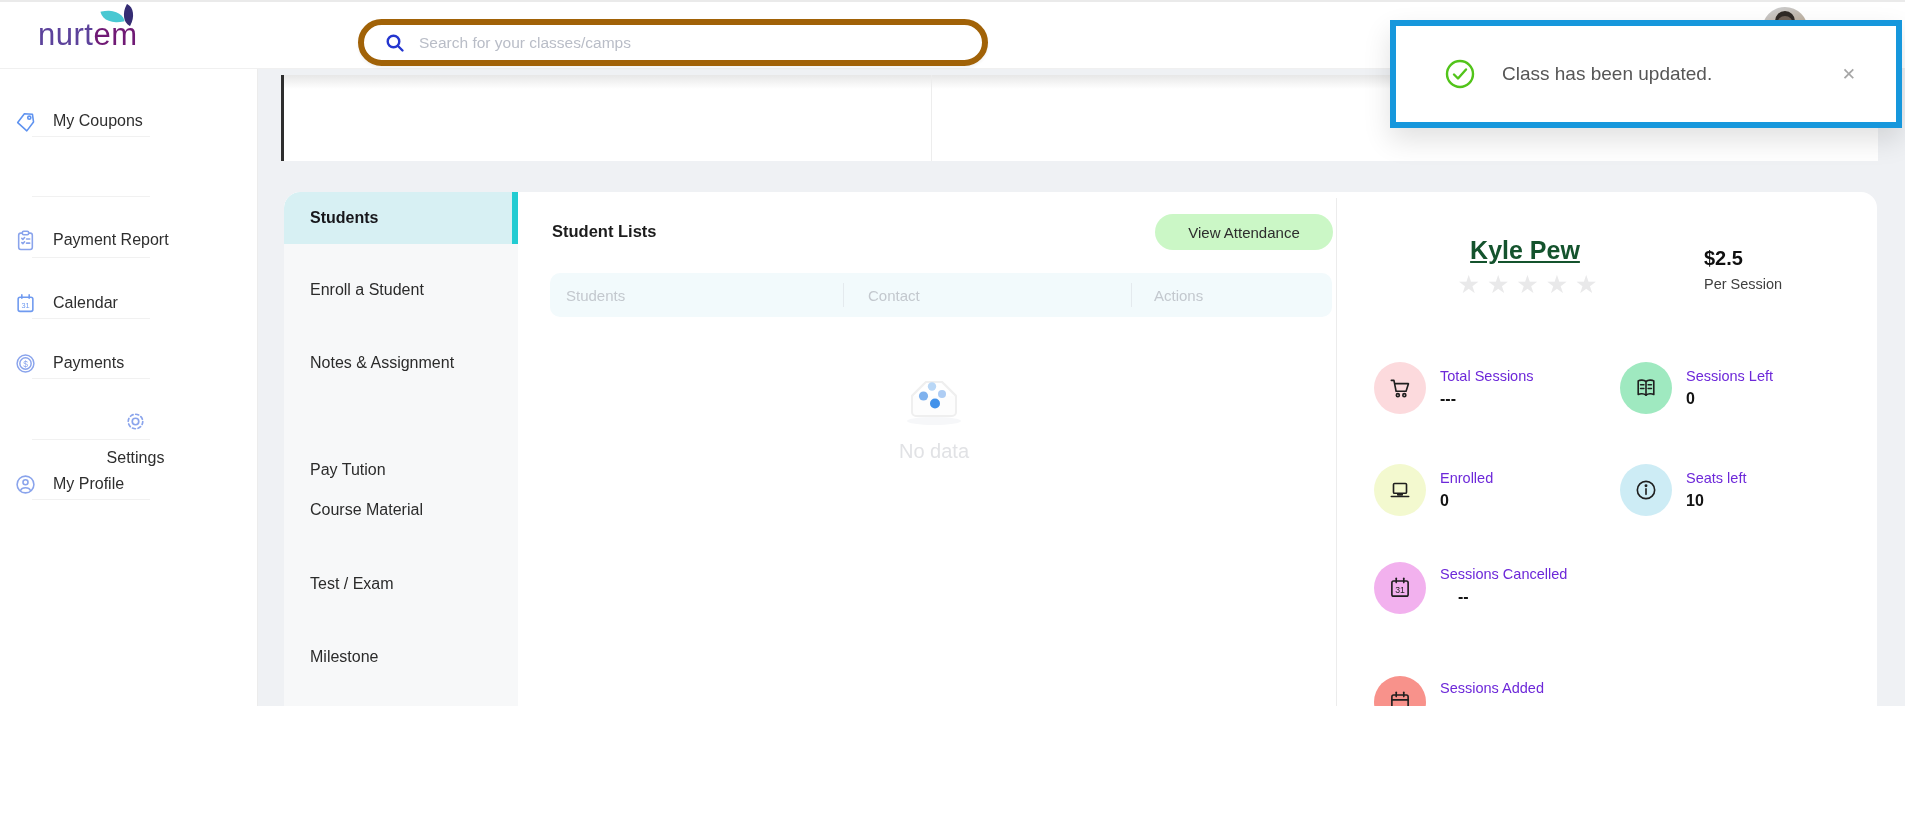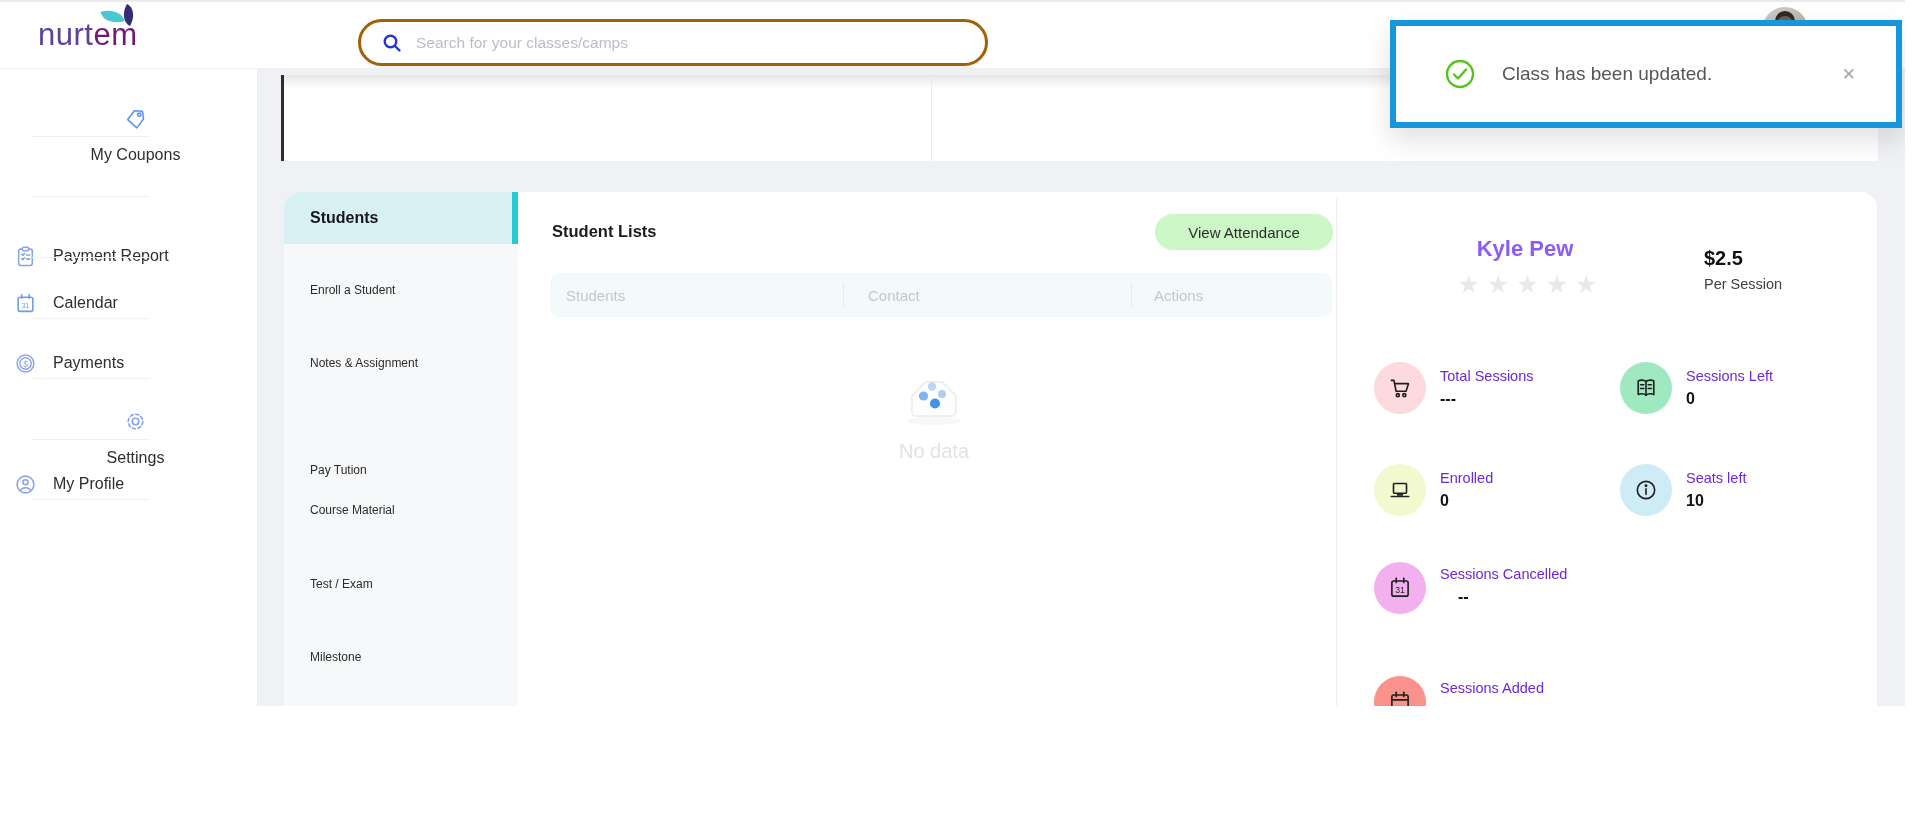--- a/index.html
+++ b/index.html
@@ -13,21 +13,21 @@
     background:#fff; border-top:2px solid #eaeaea; box-shadow:0 1px 0 #f0f0f0; z-index:5; }
   .logo { position:absolute; left:38px; top:16px; font-size:31px; font-weight:500;
     letter-spacing:.5px; line-height:34px; }
   .logo .p1 { color:#5c429b; }
   .logo .p2 { color:#701a75;text-align:center; }
   .leaf1 { position:absolute; left:64px; top:-9px; width:21px; height:15px;
     background:#49c8d2; border-radius:0 95% 0 95%; transform:rotate(-14deg); }
   .leaf2 { position:absolute; left:84px; top:-12px; width:13px; height:18px;
     background:#352c73; border-radius:0 95% 0 95%; transform:rotate(28deg); }
   .search { position:absolute; left:358px; top:17px; width:630px; height:47px;
-    border:3px solid #a16207; border-radius:24px; background:#fff;
+    border:6px solid #a16207; border-radius:24px; background:#fff;
     display:flex; align-items:center; gap:13px; padding:0 20px;
     box-shadow:0 2px 3px rgba(0,0,0,.05); }
   .search input { border:none; outline:none; flex:1; font-size:15.5px; color:#333;
     font-family:"Liberation Sans", sans-serif; background:transparent; }
   .search input::placeholder { color:#b9bdc7; }
   .avatar { position:absolute; left:1762px; top:5px; width:46px; height:46px;
     border-radius:50%; overflow:hidden;
     background:linear-gradient(160deg,#cfd3d8 0%,#b9a995 55%,#8f7f6d 100%); }
   .avatar svg { display:block; }
 
@@ -59,21 +59,21 @@
 
   
   .main-card { position:absolute; left:284px; top:192px; width:1593px; height:514px;
     background:#fff; border-radius:16px 16px 0 0; overflow:hidden; z-index:1; }
   .tab-rail { position:absolute; left:0; top:0; width:234px; height:514px;
     background:#f7f8f9; border-radius:16px 0 0 0; }
   .tab-active { position:absolute; left:0; top:0; width:234px; height:52px;
     background:#d7f0f3; border-right:6px solid #22ccd2; border-radius:16px 0 0 0;
     display:flex; align-items:center; padding-left:26px;
     font-weight:bold; font-size:16px; color:#17171b; cursor:pointer; }
-  .tab-item { position:absolute; left:26px; font-size:12px; color:#2b2b2b;
+  .tab-item { position:absolute; left:26px; font-size:16px; color:#2b2b2b;
     line-height:20px; cursor:pointer; }
   .t1{top:88px;} .t2{top:161px;} .t3{top:235px;margin-top:33px;} .t4{top:308px;} .t5{top:382px;} .t6{top:455px;}
 
   .panel-title { position:absolute; left:268px; top:30px; font-size:16.5px;
     font-weight:bold; color:#1c1c1c; }
   .btn-attendance { position:absolute; left:871px; top:22px; width:178px; height:36px;
     background:#cbf7c6; border:none; border-radius:18px; font-size:15px; color:#2d2d2d;
     font-family:"Liberation Sans", sans-serif; cursor:pointer; }
   .thead { position:absolute; left:266px; top:81px; width:782px; height:44px;
     background:#f2fafc; border-radius:10px; font-size:15px; color:#c3c8ce; }
@@ -83,21 +83,21 @@
   .sep1 { left:293px; } .sep2 { left:581px; }
   .empty-box { position:absolute; left:618px; top:182px; }
   .empty-text { position:absolute; left:568px; top:248px; width:164px; text-align:center;
     font-size:20px; color:#e1e2e5; }
 
   .vdiv-card { position:absolute; left:1052px; top:6px; height:508px; width:1px; background:#ececec; }
 
   
   .right-panel { position:absolute; left:1052px; top:0; width:541px; height:514px; }
   .tutor-name { position:absolute; left:69px; top:44px; width:240px; text-align:center;
-    font-size:22px; font-weight:bold; color:#8b5cf6; }
+    font-size:25px; font-weight:bold; color:#14532d;text-decoration:underline; }
   .stars { position:absolute; left:69px; top:78px; width:252px; text-align:center;
     font-size:25px; color:#e9e9ea; letter-spacing:7px; }
   .price { position:absolute; left:368px; top:55px; font-size:20px; font-weight:bold; color:#101010; }
   .price-unit { position:absolute; left:368px; top:84px; font-size:14.5px; color:#3f3f3f; }
   .stat-circle { position:absolute; width:52px; height:52px; border-radius:50%;
     display:flex; align-items:center; justify-content:center; }
   .stat-label { position:absolute; font-size:14.5px; color:#6d28d9; }
   .stat-value { position:absolute; font-weight:bold; font-size:16px; color:#141414; }
   .c1{left:38px;top:170px;} .c2{left:284px;top:170px;} .c3{left:38px;top:272px;}
   .c4{left:284px;top:272px;} .c5{left:38px;top:370px;} .c6{left:38px;top:484px;}
@@ -135,34 +135,34 @@
     <div class="avatar">
       <svg width="46" height="46" viewBox="0 0 46 46">
         <circle cx="23" cy="17" r="9" fill="#6e6157"></circle>
         <path d="M6 44 c2-11 10-15 17-15 s15 4 17 15 Z" fill="#9a8c7d"></path>
         <path d="M13 14 a10 10 0 0 1 20 0 l-2 3 a8 8 0 0 0 -16 0 Z" fill="#2f2a26"></path>
       </svg>
     </div>
   </div>
 
   <div class="sidebar">
-    <div class="side-item" style="top:40px;flex-direction:column;">
+    <div class="side-item" style="top:40px;">
       <span class="ic">
         <svg width="21" height="21" viewBox="0 0 20 20" fill="none" stroke="#5f93f0" stroke-width="1.5" stroke-linejoin="round">
           <path d="M2.5 10 L10 2.5 L17.5 4 L17.5 11.5 L10 19 L2.5 10 Z" transform="rotate(-8 10 10)"></path>
           <circle cx="13.6" cy="6.4" r="1.5"></circle>
         </svg>
       </span>
       <span>My Coupons</span>
     </div>
     <div class="side-div" style="top:68px;"></div>
 
     <div class="side-div" style="top:128px;"></div>
 
-    <div class="side-item" style="top:175px;">
+    <div class="side-item" style="top:159px;">
       <span class="ic">
         <svg width="21" height="21" viewBox="0 0 20 20" fill="none" stroke="#8aa4ec" stroke-width="1.5" stroke-linecap="round" stroke-linejoin="round">
           <rect x="3.5" y="3" width="13" height="15.5" rx="2"></rect>
           <rect x="7" y="1.2" width="6" height="3.4" rx="1.2" fill="#fff"></rect>
           <path d="M6.5 8 l1 1 l1.6-1.8"></path>
             <line x1="11" y1="8.5" x2="14" y2="8.5"></line>
           <path d="M6.5 12 l1 1 l1.6-1.8"></path>
             <line x1="11" y1="12.5" x2="14" y2="12.5"></line>
         </svg>
       </span>

